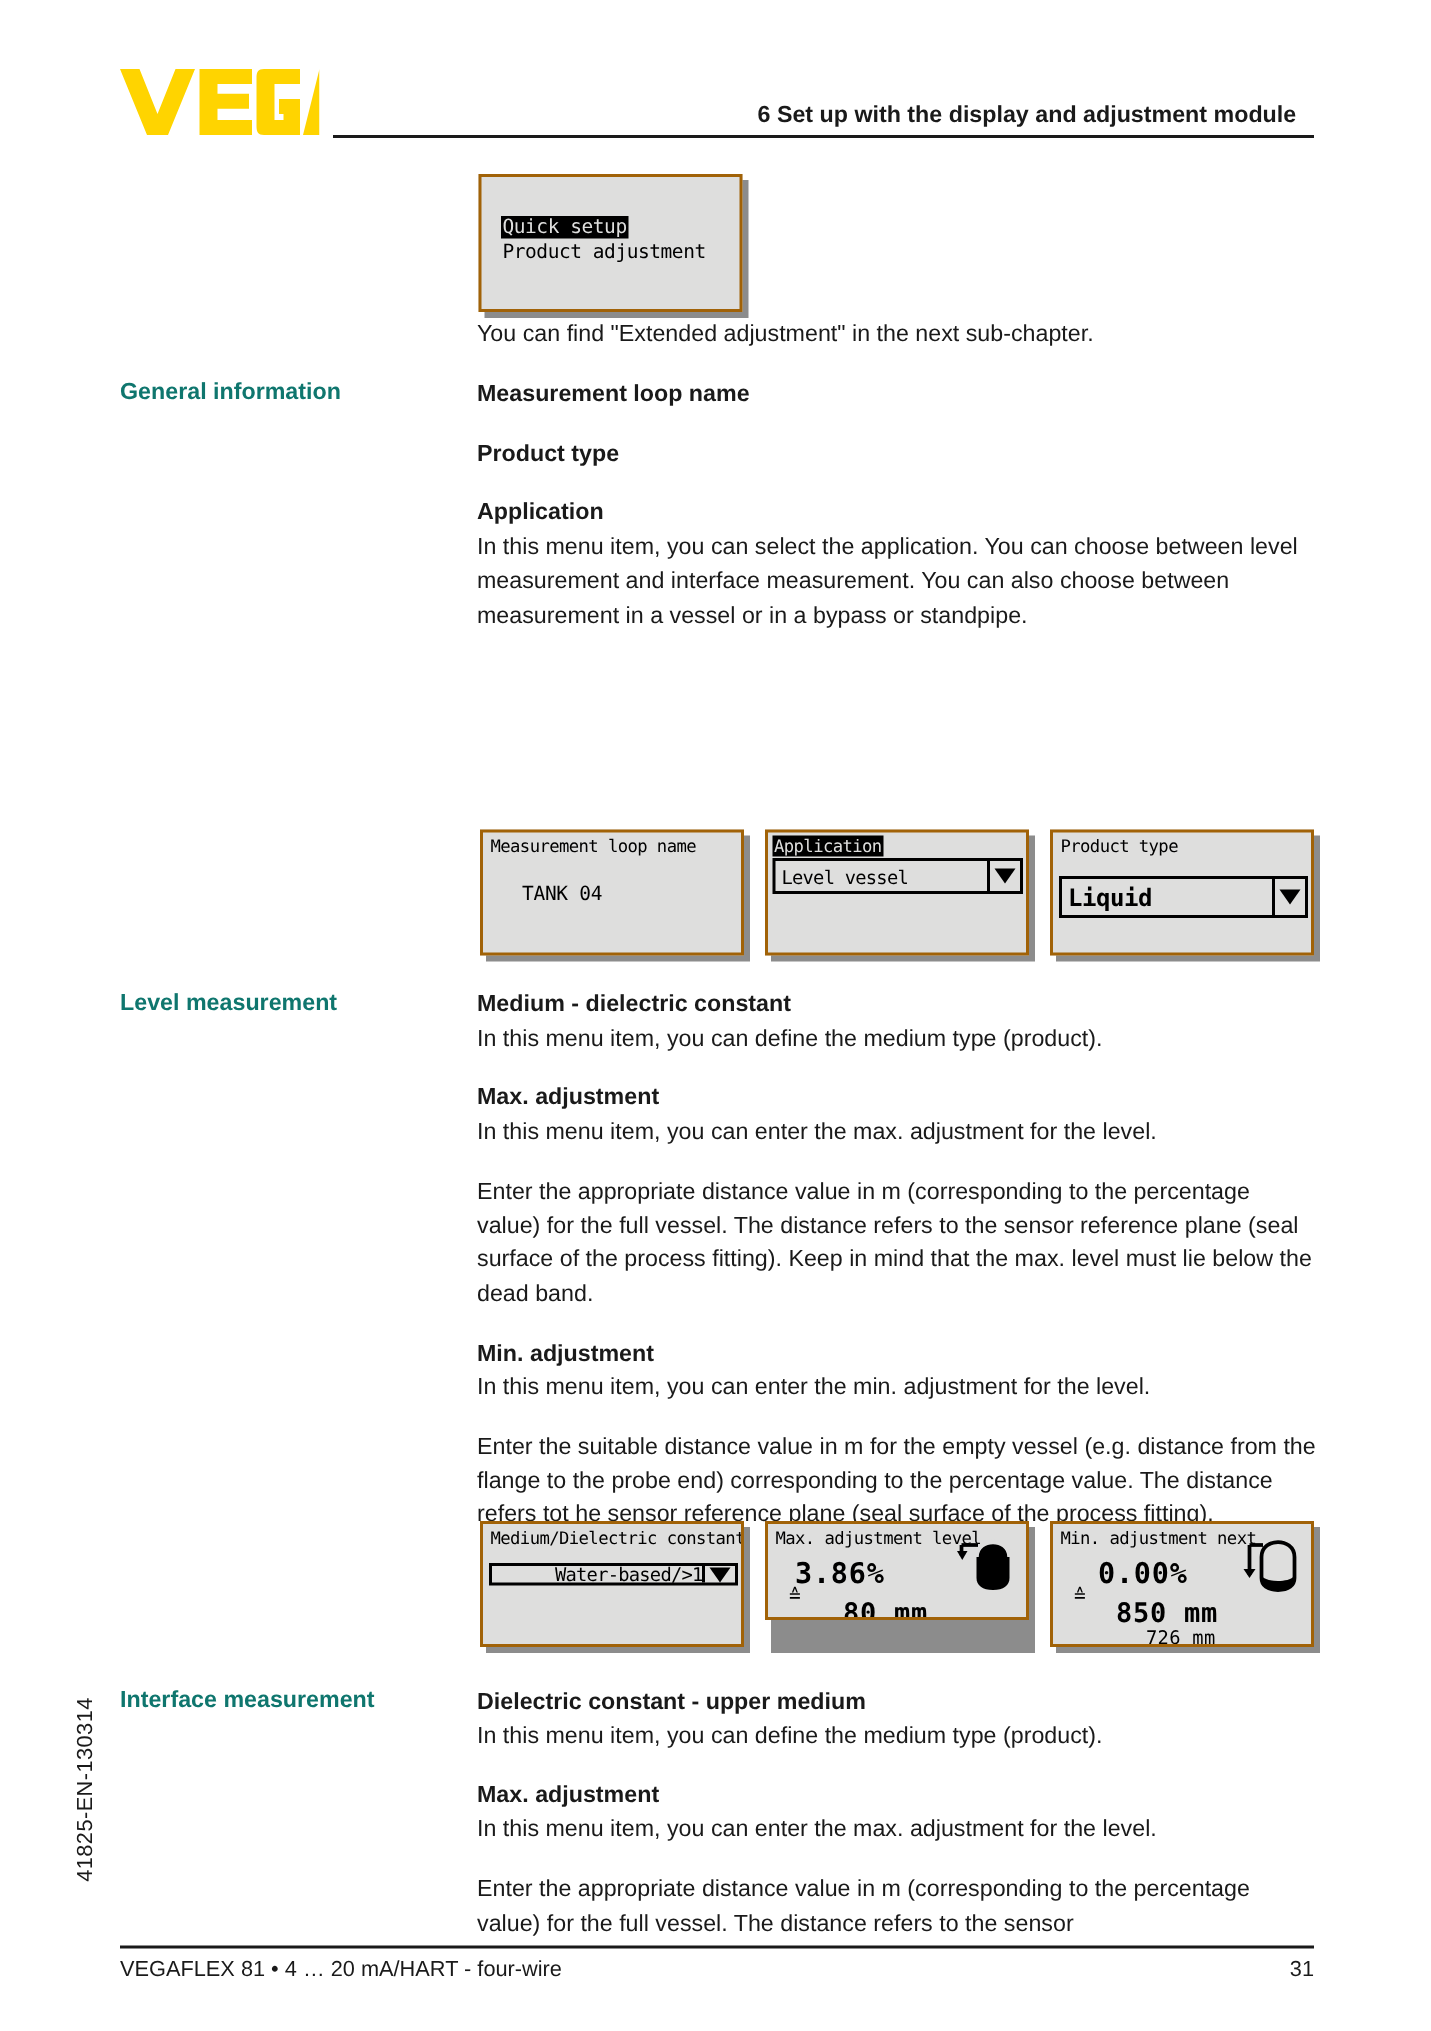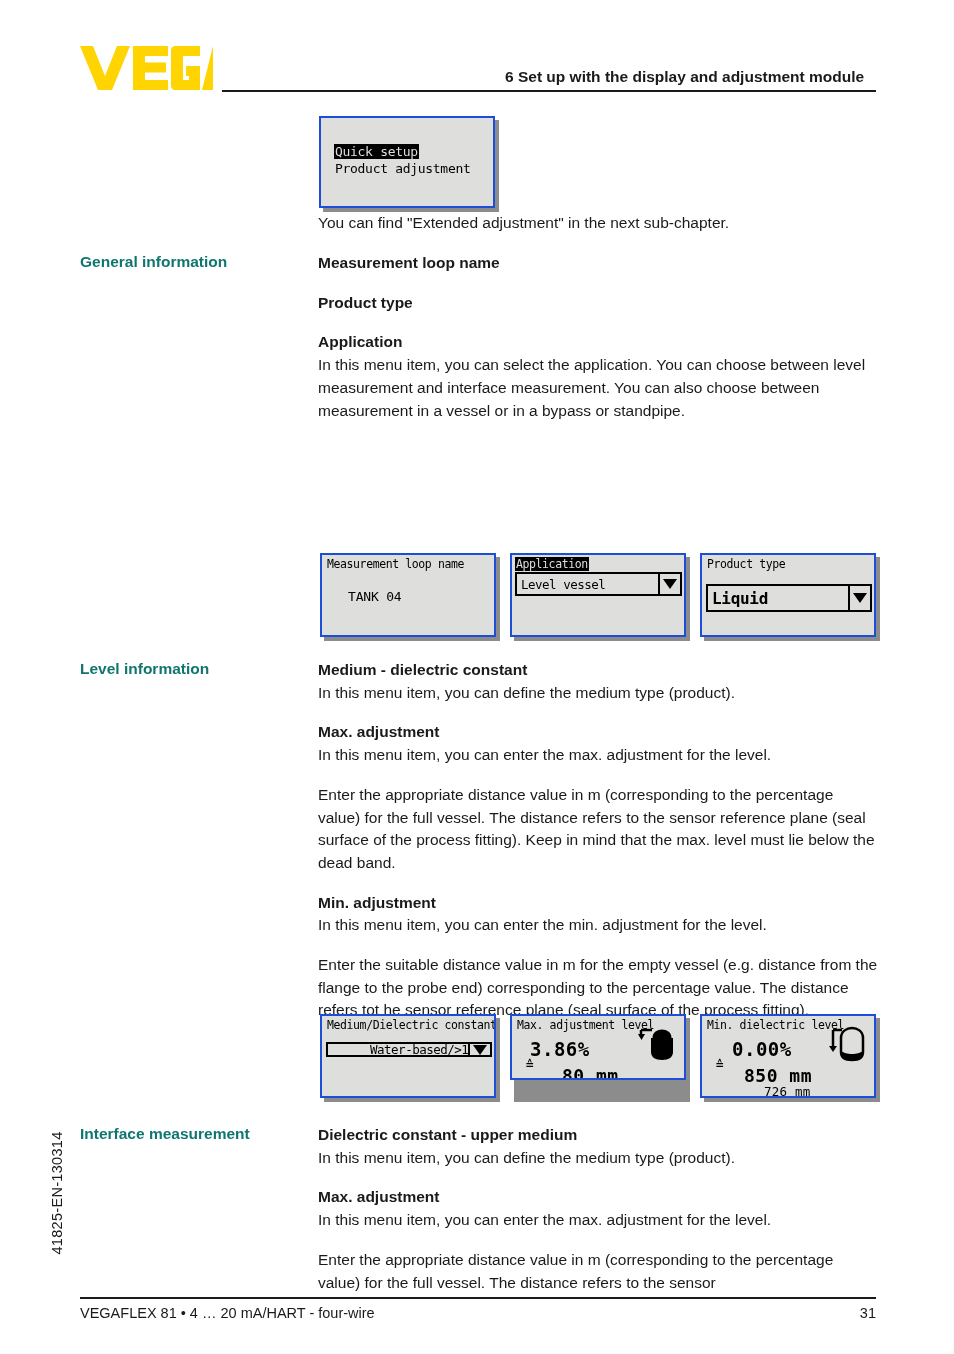--- a/index.html
+++ b/index.html
@@ -105,21 +105,21 @@
   .body-col p { margin: 0; }
   .body-col .sub-head {
     font-weight: bold;
   }
   .gap-before { margin-top: 17px !important; }
 
   
   .lcd {
     position: absolute;
     background: #dededd;
-    border: 2px solid #1d4ed8;
+    border: 2px solid #a16207;
     box-sizing: border-box;
     font-family: "DejaVu Sans Mono", monospace;
     color: #000000;
     overflow: hidden;
   }
   .lcd-shadow {
     position: absolute;
     background: #8c8c8c;
   }
   .lcd-title {
@@ -289,21 +289,21 @@
 <div class="lcd" style="left:700px; top:553px; width:176px; height:84px;">
   <div class="lcd-title">Product type</div>
   <div class="lcd-dropdown" style="left:4px; top:29px; width:166px; height:28px;">
     <span class="dd-text big">Liquid</span>
     <span class="dd-arrow">
       <span class="tri-down"></span>
     </span>
   </div>
 </div>
 
-<div class="margin-label" style="top:659px;">Level information</div>
+<div class="margin-label" style="top:659px;">Level measurement</div>
 
 <div class="body-col" style="top:659px;">
   <p class="sub-head">Medium - dielectric constant</p>
   <p>In this menu item, you can define the medium type (product).</p>
 
   <p class="sub-head gap-before">Max. adjustment</p>
   <p>In this menu item, you can enter the max. adjustment for the level.</p>
   <p class="gap-before">Enter the appropriate distance value in m (corresponding to the percentage value) for the full vessel. The distance refers to the sensor reference plane (seal surface of the process fitting). Keep in mind that the max. level must lie below the dead band.</p>
 
   <p class="sub-head gap-before">Min. adjustment</p>
@@ -335,21 +335,21 @@
     </svg>
   </div>
   <div class="big-num" style="left:18px; top:22px;">3.86%</div>
   <div class="approx-sym" style="left:14px; top:41px;">≙</div>
   <div class="mid-num" style="left:50px; top:49px;">80 mm</div>
   <div class="small-num" style="left:70px; top:68px;">F013</div>
 </div>
 
 <div class="lcd-shadow" style="left:704px; top:1018px; width:176px; height:84px;"></div>
 <div class="lcd" style="left:700px; top:1014px; width:176px; height:84px;">
-  <div class="lcd-title">Min. dielectric level</div>
+  <div class="lcd-title">Min. adjustment next</div>
   <div class="vessel-icon" style="left:126px; top:8px; width:40px; height:40px;">
     <svg viewBox="0 0 40 40" xmlns="http://www.w3.org/2000/svg" aria-hidden="true">
       <path d="M13,14 C13,7 19,4 24,4 C29,4 35,7 35,14 L35,28 C35,33 31,36 24,36 C17,36 13,33 13,28 Z" fill="none" stroke="#000000" stroke-width="2.5"></path>
       <path d="M13.5,27 C17,31 31,31 34.5,27 L34.5,28 C34.5,33 31,36 24,36 C17,36 13.5,33 13.5,28 Z" fill="#000000"></path>
       <line x1="5" y1="6" x2="14" y2="6" stroke="#000000" stroke-width="2.5"></line>
       <line x1="5" y1="6" x2="5" y2="26" stroke="#000000" stroke-width="2.5"></line>
       <polygon points="1,22 9,22 5,28" fill="#000000"></polygon>
     </svg>
   </div>
   <div class="big-num" style="left:30px; top:22px;">0.00%</div>

